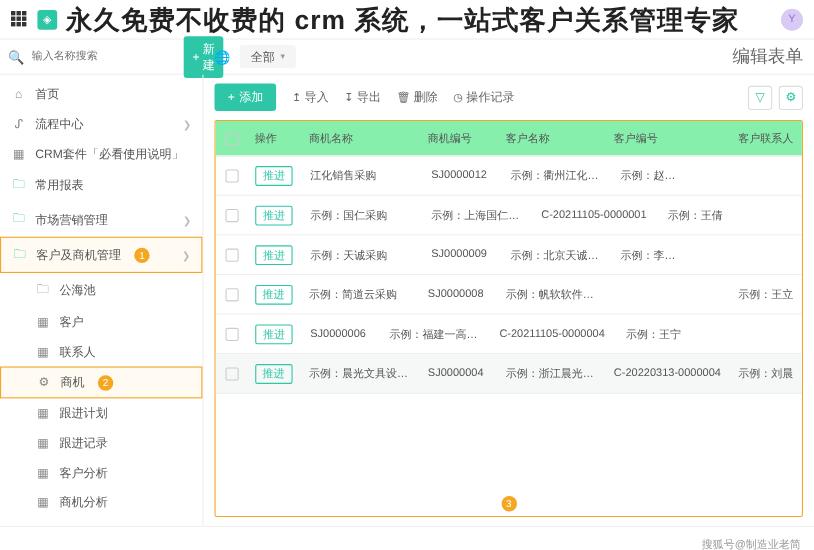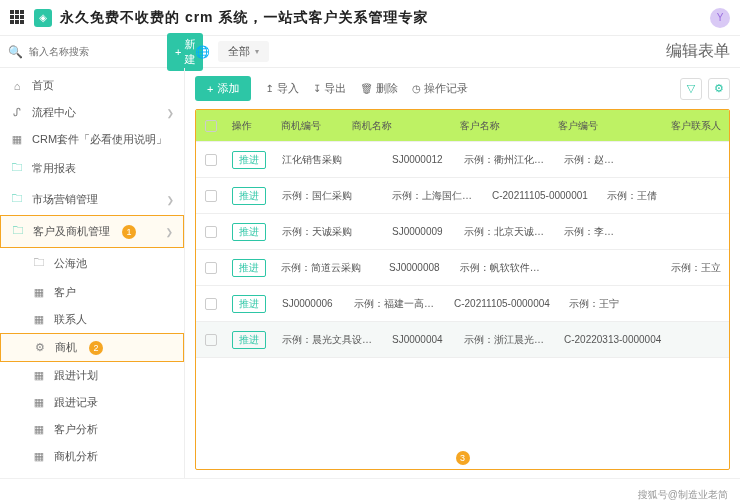--- a/index.html
+++ b/index.html
@@ -1,21 +1,21 @@
 <!DOCTYPE html>
 <html><head>
 <meta charset="utf-8">
 <style>
 *{box-sizing:border-box;margin:0;padding:0;font-family:"Microsoft YaHei","PingFang SC",sans-serif}
 body{width:740px;height:500px;background:#fff;font-size:11px;color:#333;overflow:hidden;position:relative}
 .topbar{height:36px;display:flex;align-items:center;padding:0 10px;border-bottom:1px solid #eee;gap:8px}
 .appgrid{width:16px;height:16px;display:grid;grid-template-columns:repeat(3,4px);grid-template-rows:repeat(3,4px);gap:1px}
 .appgrid span{background:#333}
 .logo{width:18px;height:18px;background:#2dc6a6;border-radius:3px;display:flex;align-items:center;justify-content:center;color:#fff;font-size:10px}
-.headline{flex:1;font-size:14px;font-weight:600;color:#222;letter-spacing:1px}
+.headline{flex:1;font-size:24px;font-weight:600;color:#222;letter-spacing:1px}
 .avatar{width:20px;height:20px;border-radius:50%;background:#d9c9f5;color:#9b6fe0;display:flex;align-items:center;justify-content:center;font-size:10px}
 .row2{height:32px;display:flex;align-items:center;border-bottom:1px solid #eee}
 .row2 .left{width:185px;display:flex;align-items:center;padding:0 8px;gap:6px}
 .searchico{color:#aaa;font-size:12px}
 .search{border:none;outline:none;flex:1;font-size:10px;color:#888}
 .newbtn{background:#2dc6a6;color:#fff;padding:4px 8px;border-radius:3px;font-size:11px;display:flex;align-items:center;gap:3px}
 .row2 .right{flex:1;display:flex;align-items:center;padding:0 10px;gap:8px}
 .globe{color:#666;font-size:12px}
 .sel{background:#f5f5f5;padding:3px 10px;border-radius:3px;font-size:11px;color:#555;display:flex;align-items:center;gap:5px}
 .spacer{flex:1}
@@ -29,21 +29,21 @@
 .nav-item.hl{border:1px solid #f5a623;background:#fffbf2}
 .nav-item .badge{width:14px;height:14px;border-radius:50%;background:#f5a623;color:#fff;font-size:9px;display:flex;align-items:center;justify-content:center;margin-left:4px}
 .main{flex:1;padding:8px 10px;overflow:auto;display:flex;flex-direction:column}
 .toolbar{display:flex;align-items:center;gap:14px;margin-bottom:8px;font-size:11px;color:#666}
 .addbtn{background:#2dc6a6;color:#fff;padding:5px 12px;border-radius:3px;display:flex;align-items:center;gap:4px}
 .tico{font-size:10px}
 .tool-r{margin-left:auto;display:flex;gap:6px}
 .tool-r .sq{width:22px;height:22px;border:1px solid #ddd;border-radius:3px;display:flex;align-items:center;justify-content:center;color:#2dc6a6;font-size:11px}
 .table-wrap{border:1px solid #f5a623;border-radius:2px;flex:1;overflow:hidden;position:relative;display:flex;flex-direction:column}
 .thead,.trow{display:flex;align-items:center;border-bottom:1px solid #eee;min-height:36px}
-.thead{background:#bef264;font-size:11px;color:#666;min-height:32px}
+.thead{background:#86efac;font-size:11px;color:#666;min-height:32px}
 .cell{padding:6px 6px;overflow:hidden;text-overflow:ellipsis;white-space:nowrap;font-size:10px;color:#555}
 .c-chk{width:30px;display:flex;justify-content:center}
 .c-op{width:50px}
 .c-name{width:110px}
 .c-code{width:72px}
 .c-cust{width:100px}
 .c-cno{width:115px}
 .c-contact{width:65px}
 .chk{width:12px;height:12px;border:1px solid #ccc;border-radius:2px}
 .opbtn{border:1px solid #2dc6a6;color:#2dc6a6;padding:1px 6px;border-radius:2px;font-size:10px;display:inline-block}
@@ -175,22 +175,22 @@
         <div class="sq">▽</div>
         <div class="sq">⚙</div>
       </div>
     </div>
     <div class="table-wrap">
       <div class="thead">
         <div class="cell c-chk">
             <div class="chk"></div>
           </div>
         <div class="cell c-op">操作</div>
+        <div class="cell c-name">商机名称</div>
         <div class="cell c-code">商机编号</div>
-        <div class="cell c-name">商机名称</div>
         <div class="cell c-cust">客户名称</div>
         <div class="cell c-cno">客户编号</div>
         <div class="cell c-contact">客户联系人</div>
       </div>
       <div id="tbody">
           <div class="trow">
             <div class="cell c-chk">
               <div class="chk"></div>
             </div>
             <div class="cell c-op"><span class="opbtn">推进</span></div>
@@ -242,20 +242,21 @@
           </div>
           <div class="trow">
             <div class="cell c-chk">
               <div class="chk"></div>
             </div>
             <div class="cell c-op"><span class="opbtn">推进</span></div>
             <div class="cell c-name">示例：晨光文具设备...</div>
             <div class="cell c-code">SJ0000004</div>
             <div class="cell c-cust">示例：浙江晨光文具...</div>
             <div class="cell c-cno">C-20220313-0000004</div>
+            <div class="cell c-contact">示例：刘晨</div>
           </div>
         </div>
       <div class="ob-foot">
           <div class="ob">3</div>
         </div>
     </div>
   </div>
 </div>
 
 <div class="footer">搜狐号@制造业老简</div>

